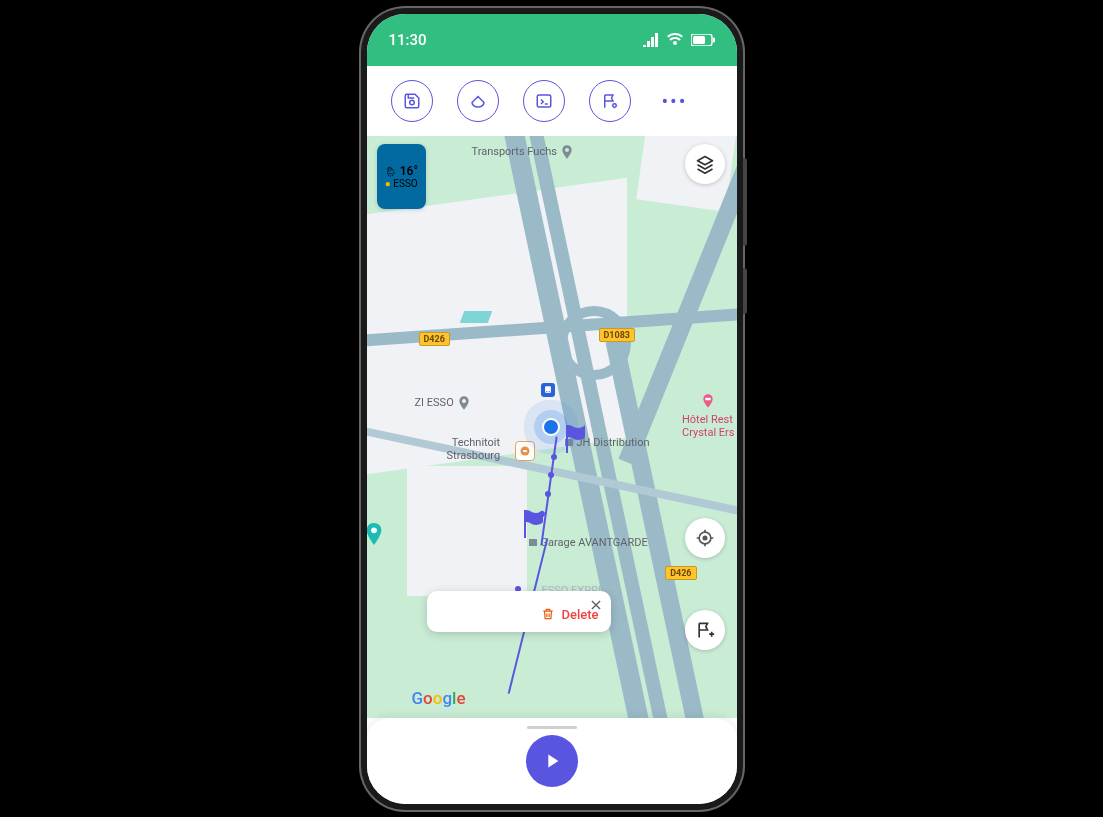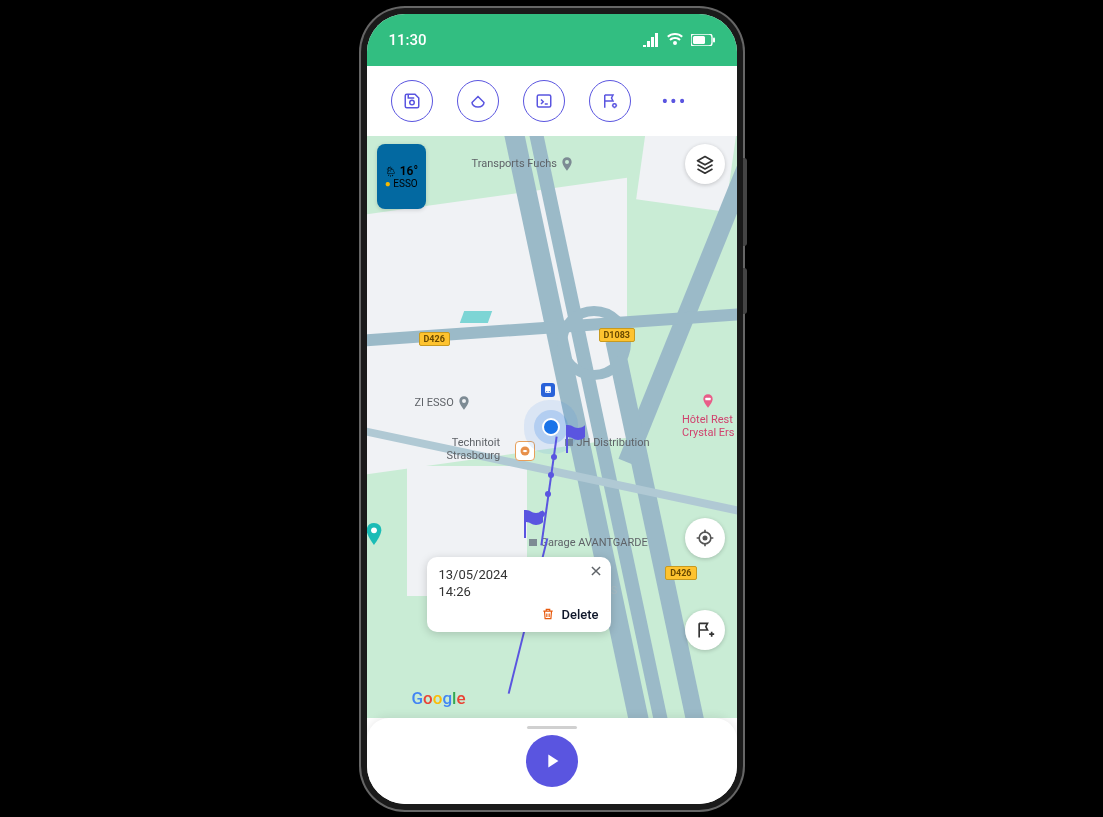--- a/index.html
+++ b/index.html
@@ -189,21 +189,21 @@
     font-size: 16px;
   }
   .popup-date {
     font-size: 13px;
     color: #333;
     line-height: 1.3;
   }
   .popup-delete {
     display: flex;
     gap: 6px;
-    color: #0f172a;
+    color: #ef4444;
     font-size: 13px;
     font-weight: 500;
     margin-top: 6px;
     cursor: pointer;
     justify-content: flex-end;
   }
   .google-logo {
     position: absolute;
     bottom: 10px;
     left: 10px;
@@ -356,21 +356,21 @@
         <div class="road" style="left:-20px;top:330px;width:400px;height:8px;transform:rotate(12deg);background:#b0c9d4"></div>
 
         <div style="position:absolute;left:190px;top:170px;width:54px;height:54px;border:10px solid #9bbac8;border-radius:50%"></div>
 
         <div style="position:absolute;left:95px;top:175px;width:28px;height:12px;background:#7dd5d5;transform:skewX(-20deg)"></div>
 
         <div class="route-badge" style="left:52px;top:196px">D426</div>
         <div class="route-badge" style="right:40px;top:430px">D426</div>
         <div class="route-badge" style="left:232px;top:192px">D1083</div>
 
-        <div class="poi" style="left:105px;top:18px">
+        <div class="poi" style="left:105px;top:6px">
           <span>Transports Fuchs</span>
           <svg class="poi-icon" viewBox="0 0 24 24" fill="#7d8b94">
               <path d="M12 2C8 2 5 5 5 9c0 5 7 13 7 13s7-8 7-13c0-4-3-7-7-7zm0 10a3 3 0 110-6 3 3 0 010 6z"></path>
             </svg>
         </div>
         <div class="poi" style="left:48px;top:257px">
           <span>ZI ESSO</span>
           <svg class="poi-icon" viewBox="0 0 24 24" fill="#7d8b94">
               <path d="M12 2C8 2 5 5 5 9c0 5 7 13 7 13s7-8 7-13c0-4-3-7-7-7zm0 10a3 3 0 110-6 3 3 0 010 6z"></path>
             </svg>
@@ -466,24 +466,20 @@
             <path d="M17 17h6M20 14v6"></path>
           </svg>
       </div>
 
       <div class="popup-card">
         <span class="popup-close">
           <svg width="14" height="14" viewBox="0 0 24 24" stroke="#5f6368" stroke-width="2.5">
               <path d="M5 5l14 14M19 5L5 19"></path>
             </svg>
         </span>
-        <div class="popup-date">
-          <div>13/05/2024</div>
-          <div>14:26</div>
-        </div>
         <div class="popup-delete">
           <svg width="14" height="14" viewBox="0 0 24 24" fill="none" stroke="#e8590c" stroke-width="2">
               <path d="M4 7h16M9 7V4h6v3M6 7l1 13h10l1-13M10 11v6M14 11v6"></path>
             </svg>
           <span>Delete</span>
         </div>
       </div>
 
       <div class="google-logo">
         <span>G</span><span>o</span><span>o</span><span>g</span><span>l</span><span>e</span>

